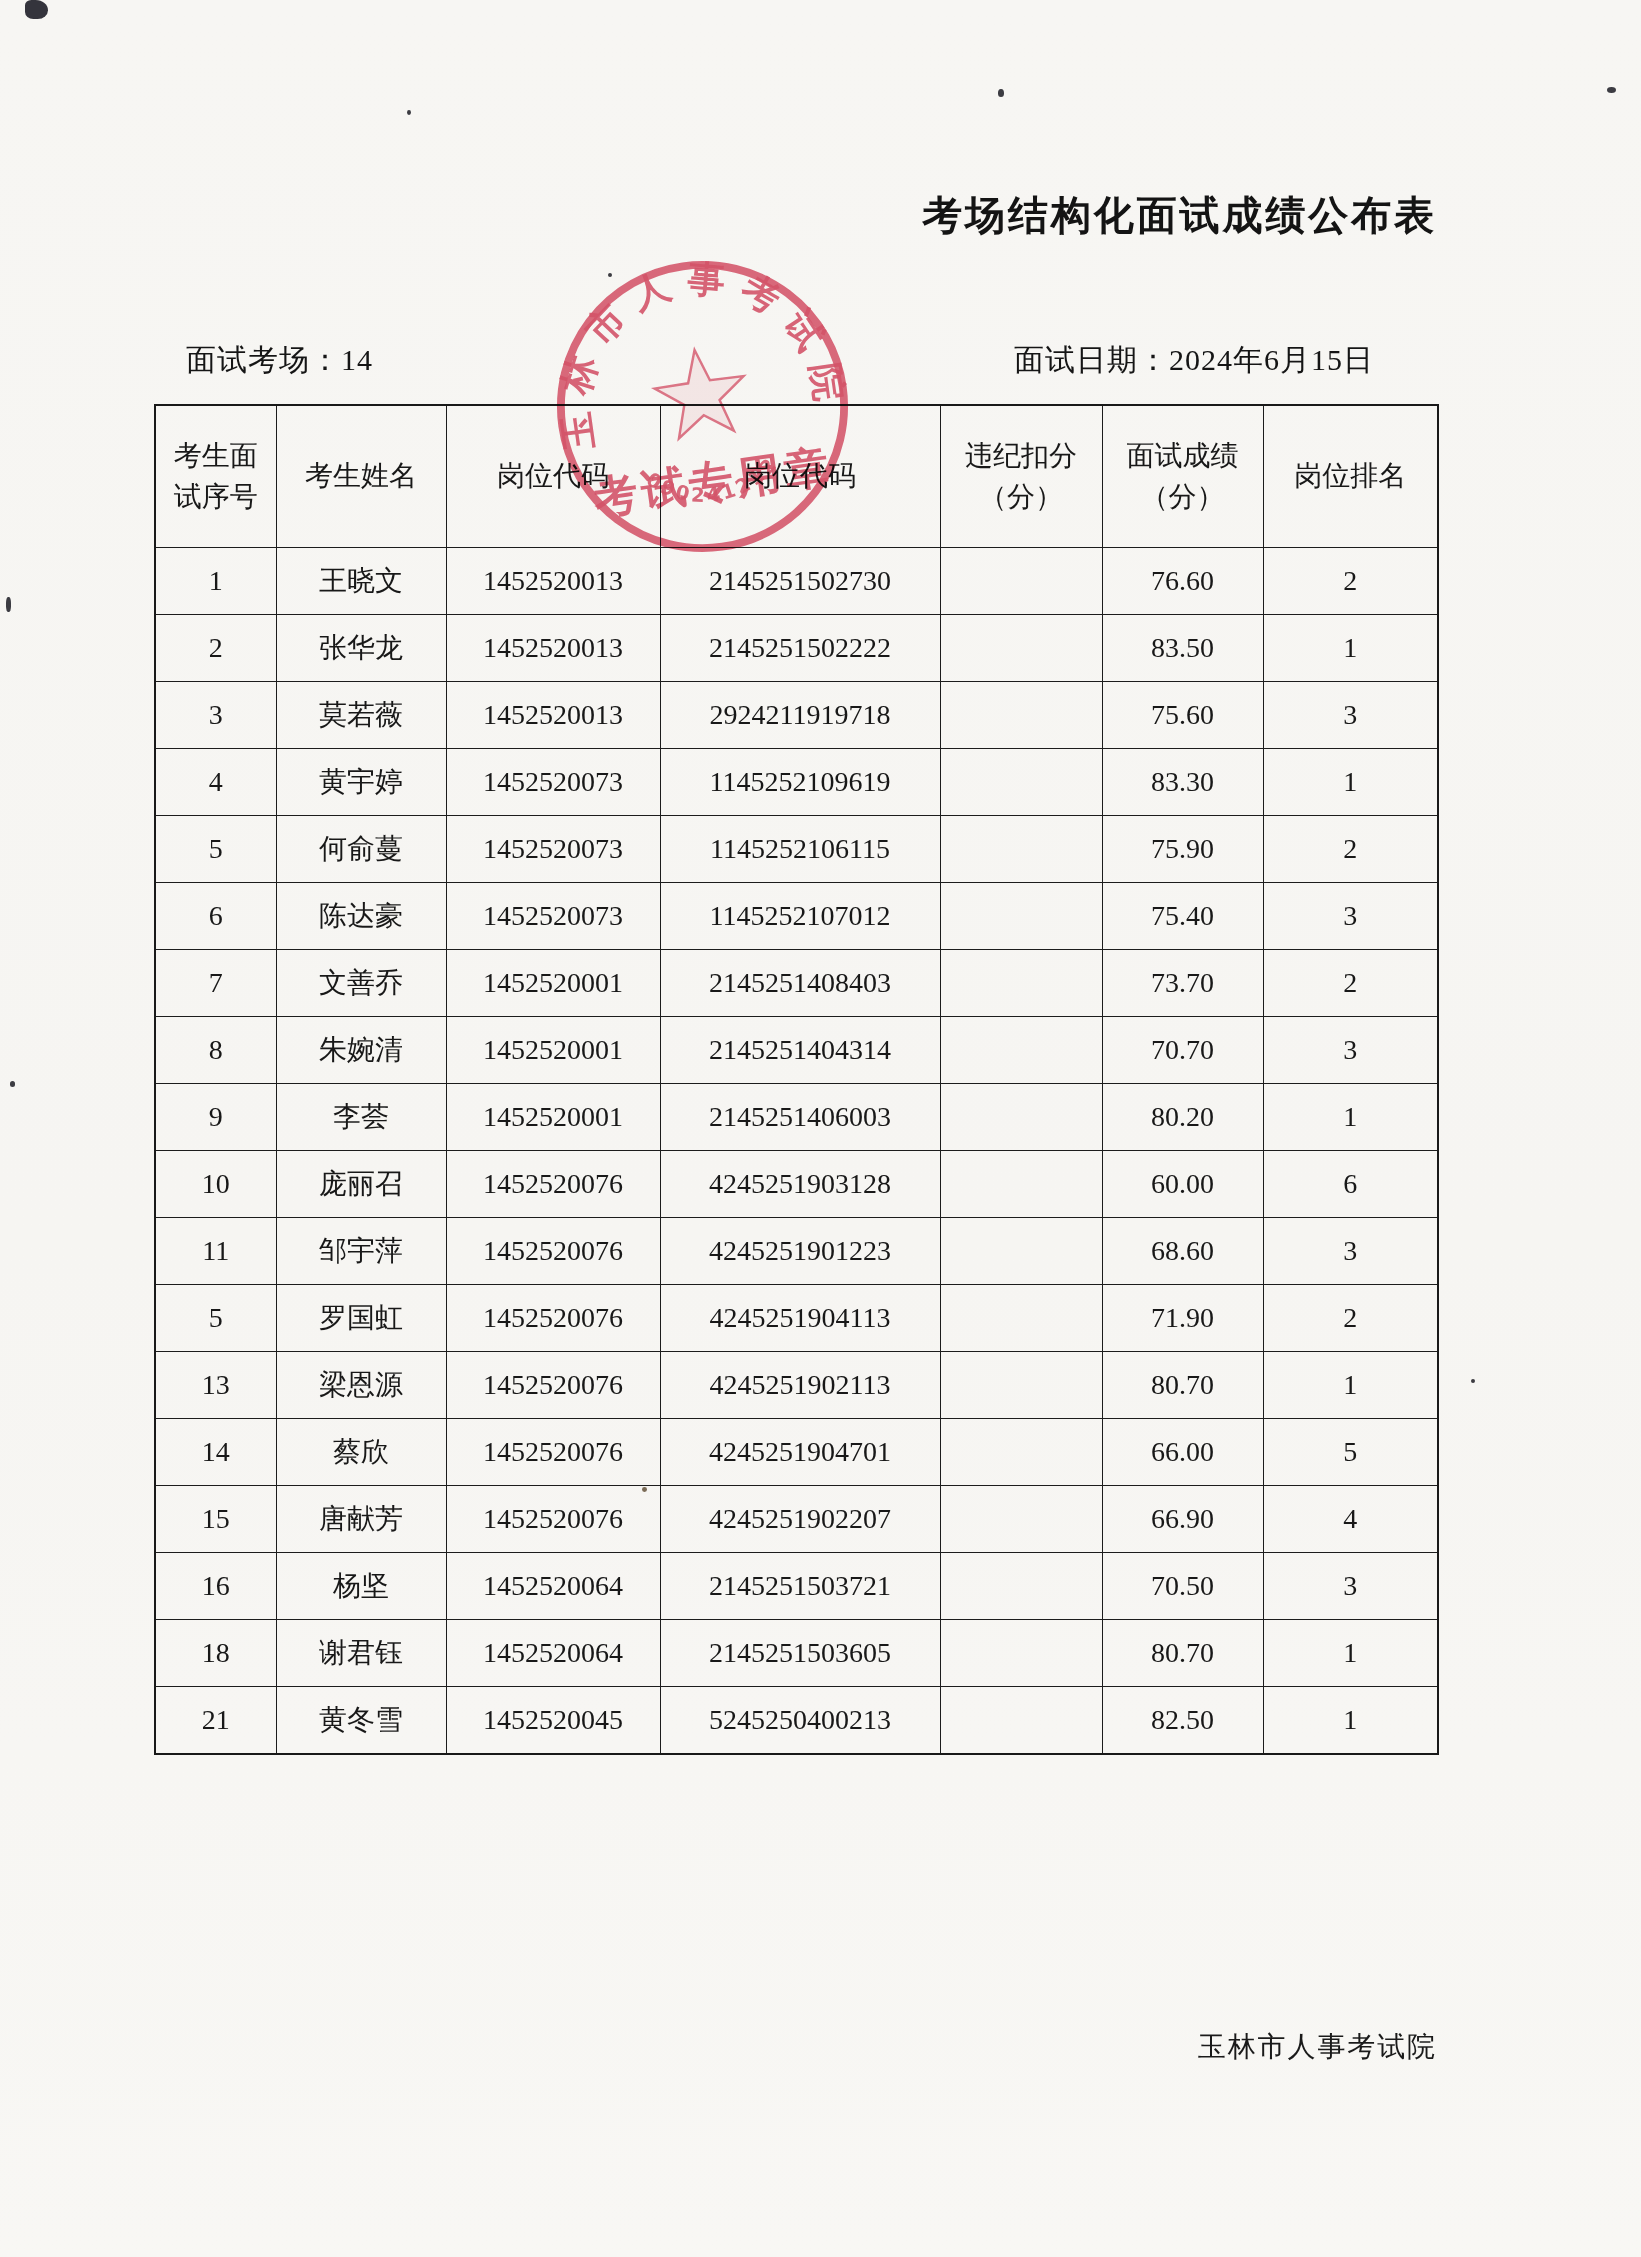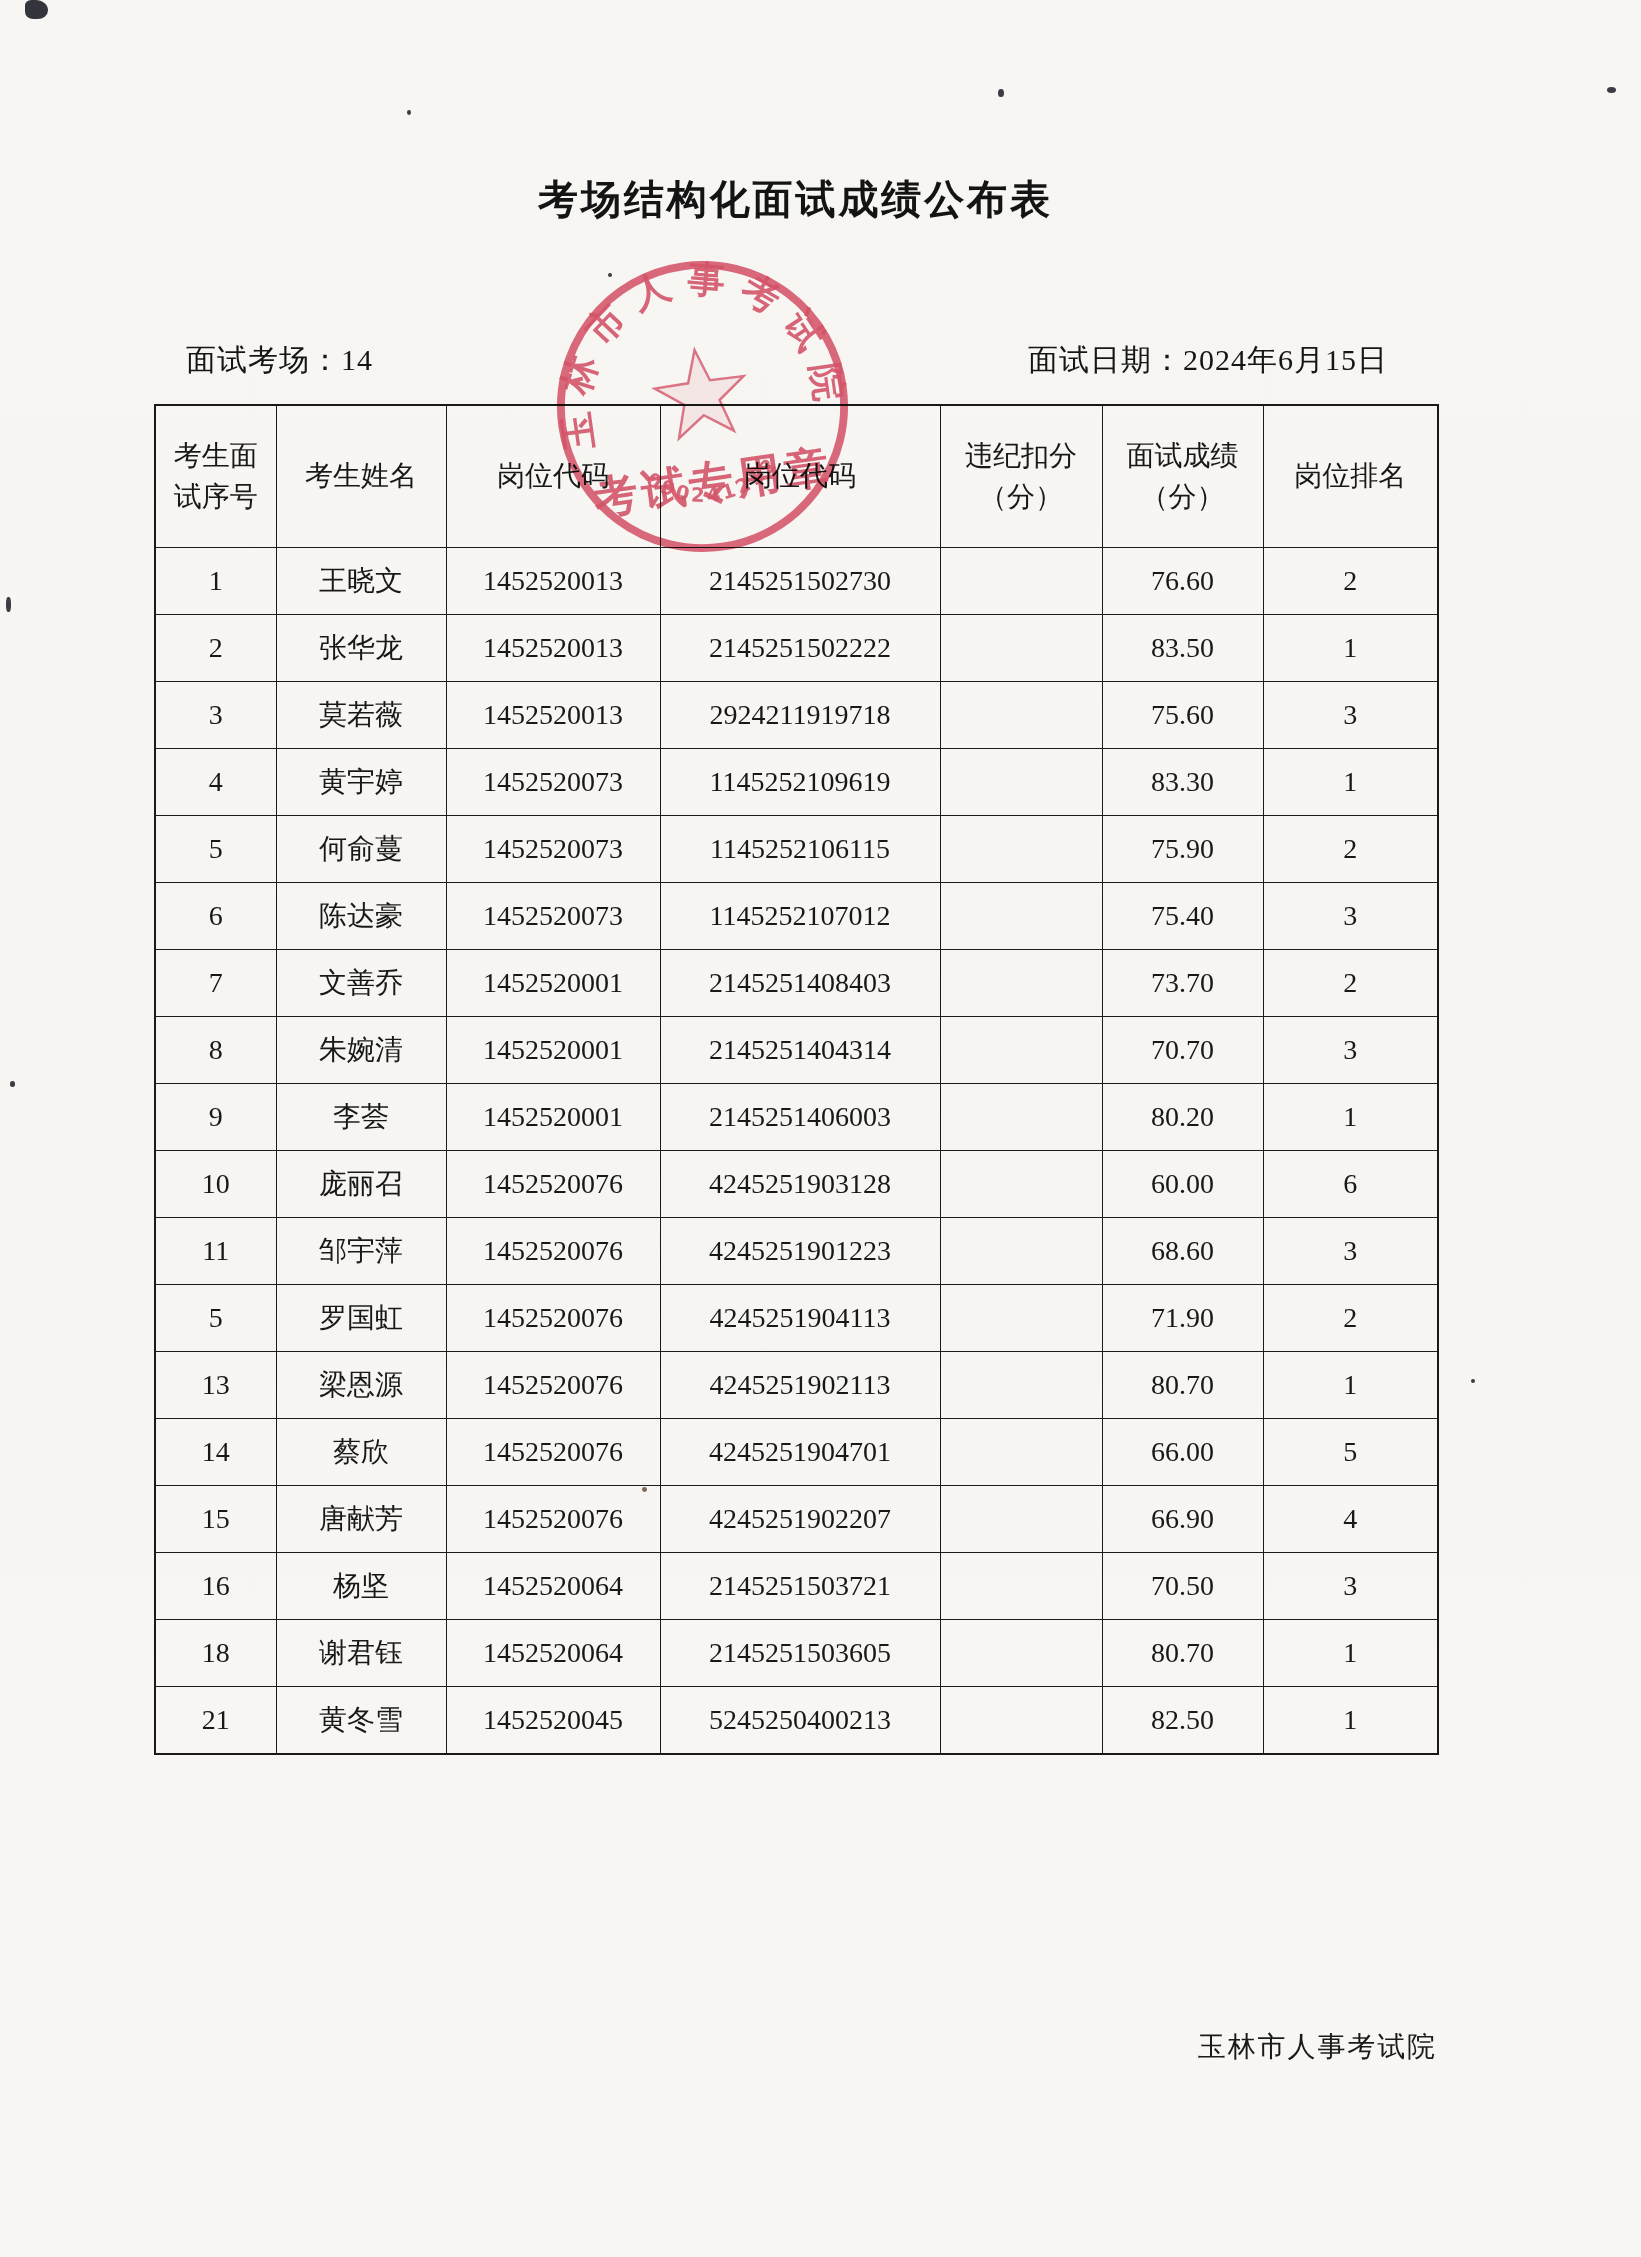--- a/index.html
+++ b/index.html
@@ -7,39 +7,39 @@
     position:relative;
     width:1641px;height:2257px;
     margin:0 auto;
     background:linear-gradient(180deg,#f7f6f3 0%,#f6f5f2 55%,#f8f7f4 100%);
     font-family:"Liberation Serif","DejaVu Serif",serif;
     color:#1e1e1e;
     overflow:hidden;
   }
   .title{
     position:absolute;
-    left:154px;top:172px;width:1283px;
+    left:154px;top:188px;width:1283px;
     margin:0;
-    text-align:center;
+    text-align:right;
     font-family:"Liberation Sans","DejaVu Sans",sans-serif;
     font-weight:700;
     font-size:40px;
     letter-spacing:2.9px;
     color:#141414;
   }
   .info-item{
     position:absolute;
     top:340px;
     font-size:30px;
     font-weight:400;
     letter-spacing:1px;
     color:#151515;
   }
   .info-room{left:186px;}
-  .info-date{left:1014px;margin-left:14px;}
+  .info-date{left:1014px;}
   table.results{
     position:absolute;
     left:154px;top:404px;
     width:1283px;
     border-collapse:collapse;
     table-layout:fixed;
     border:2.9px solid #191919;
     background:transparent;
   }
   table.results th, table.results td{

